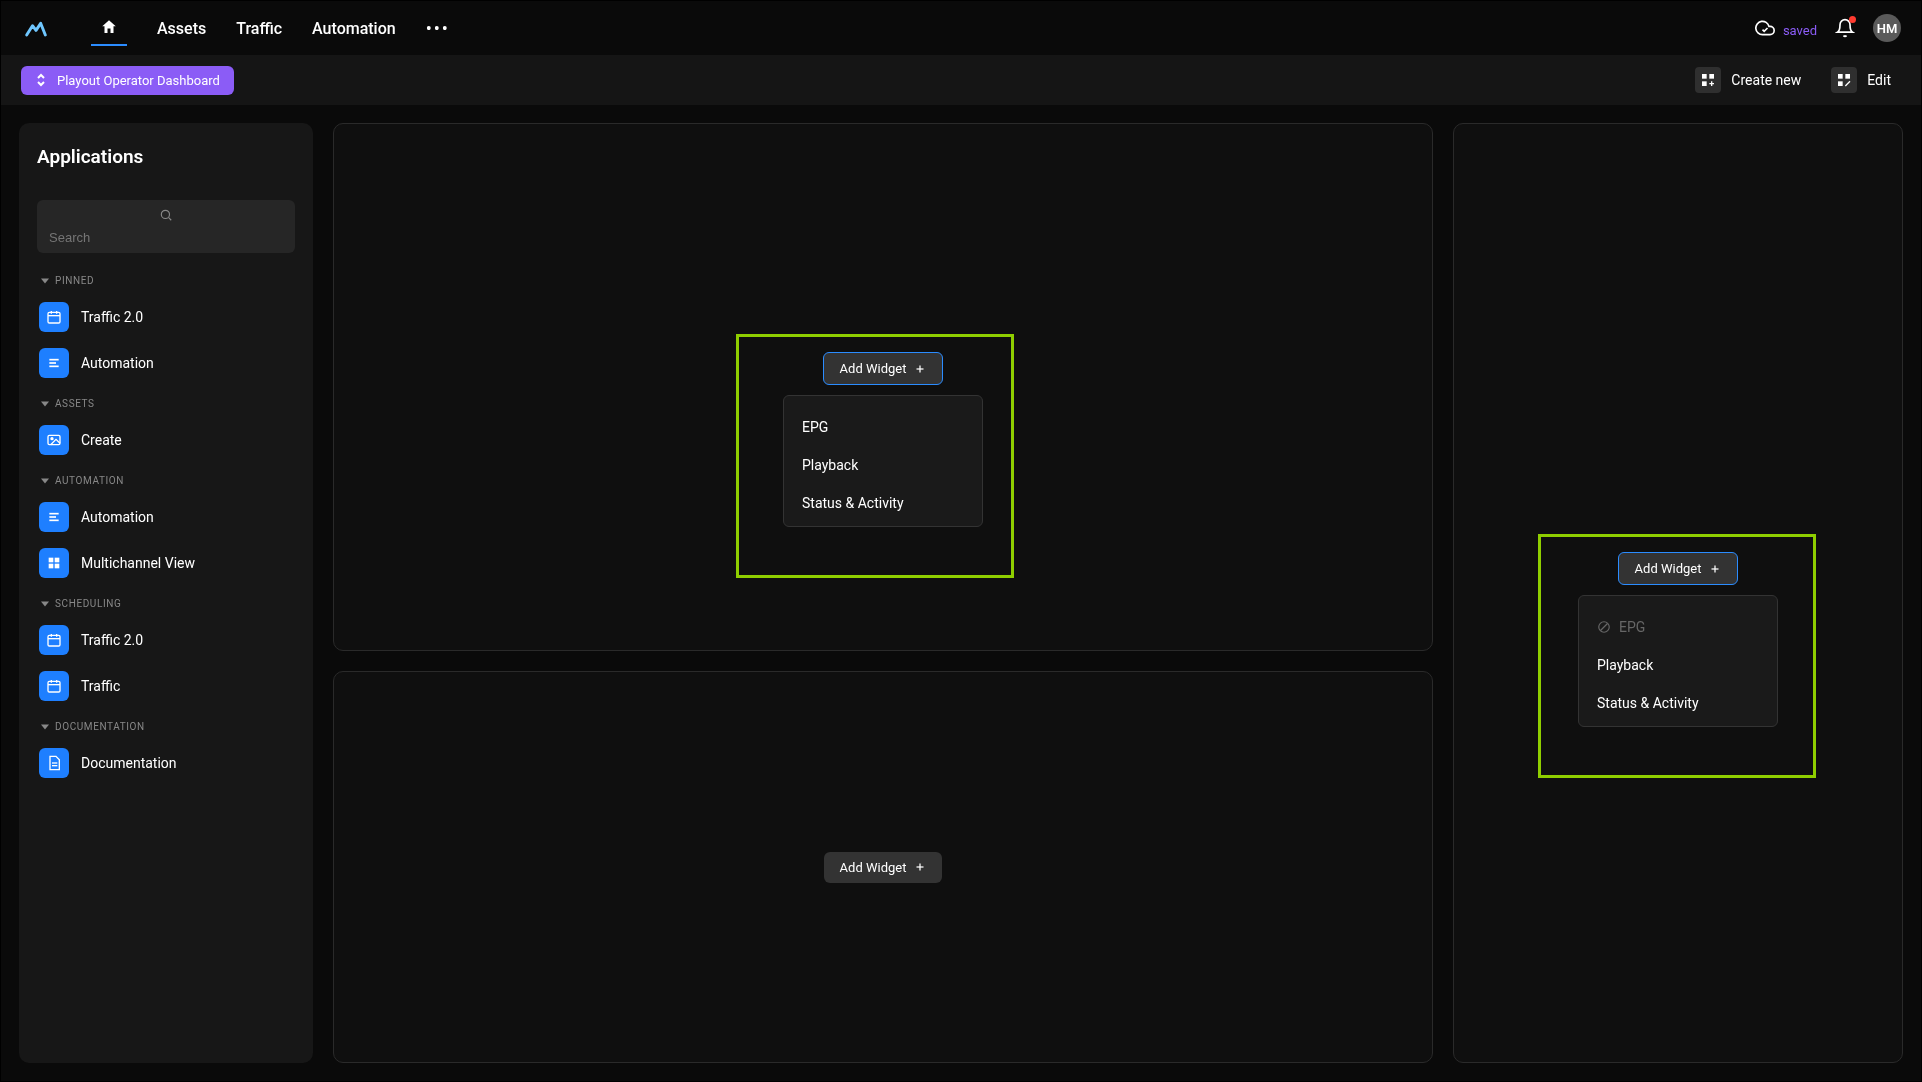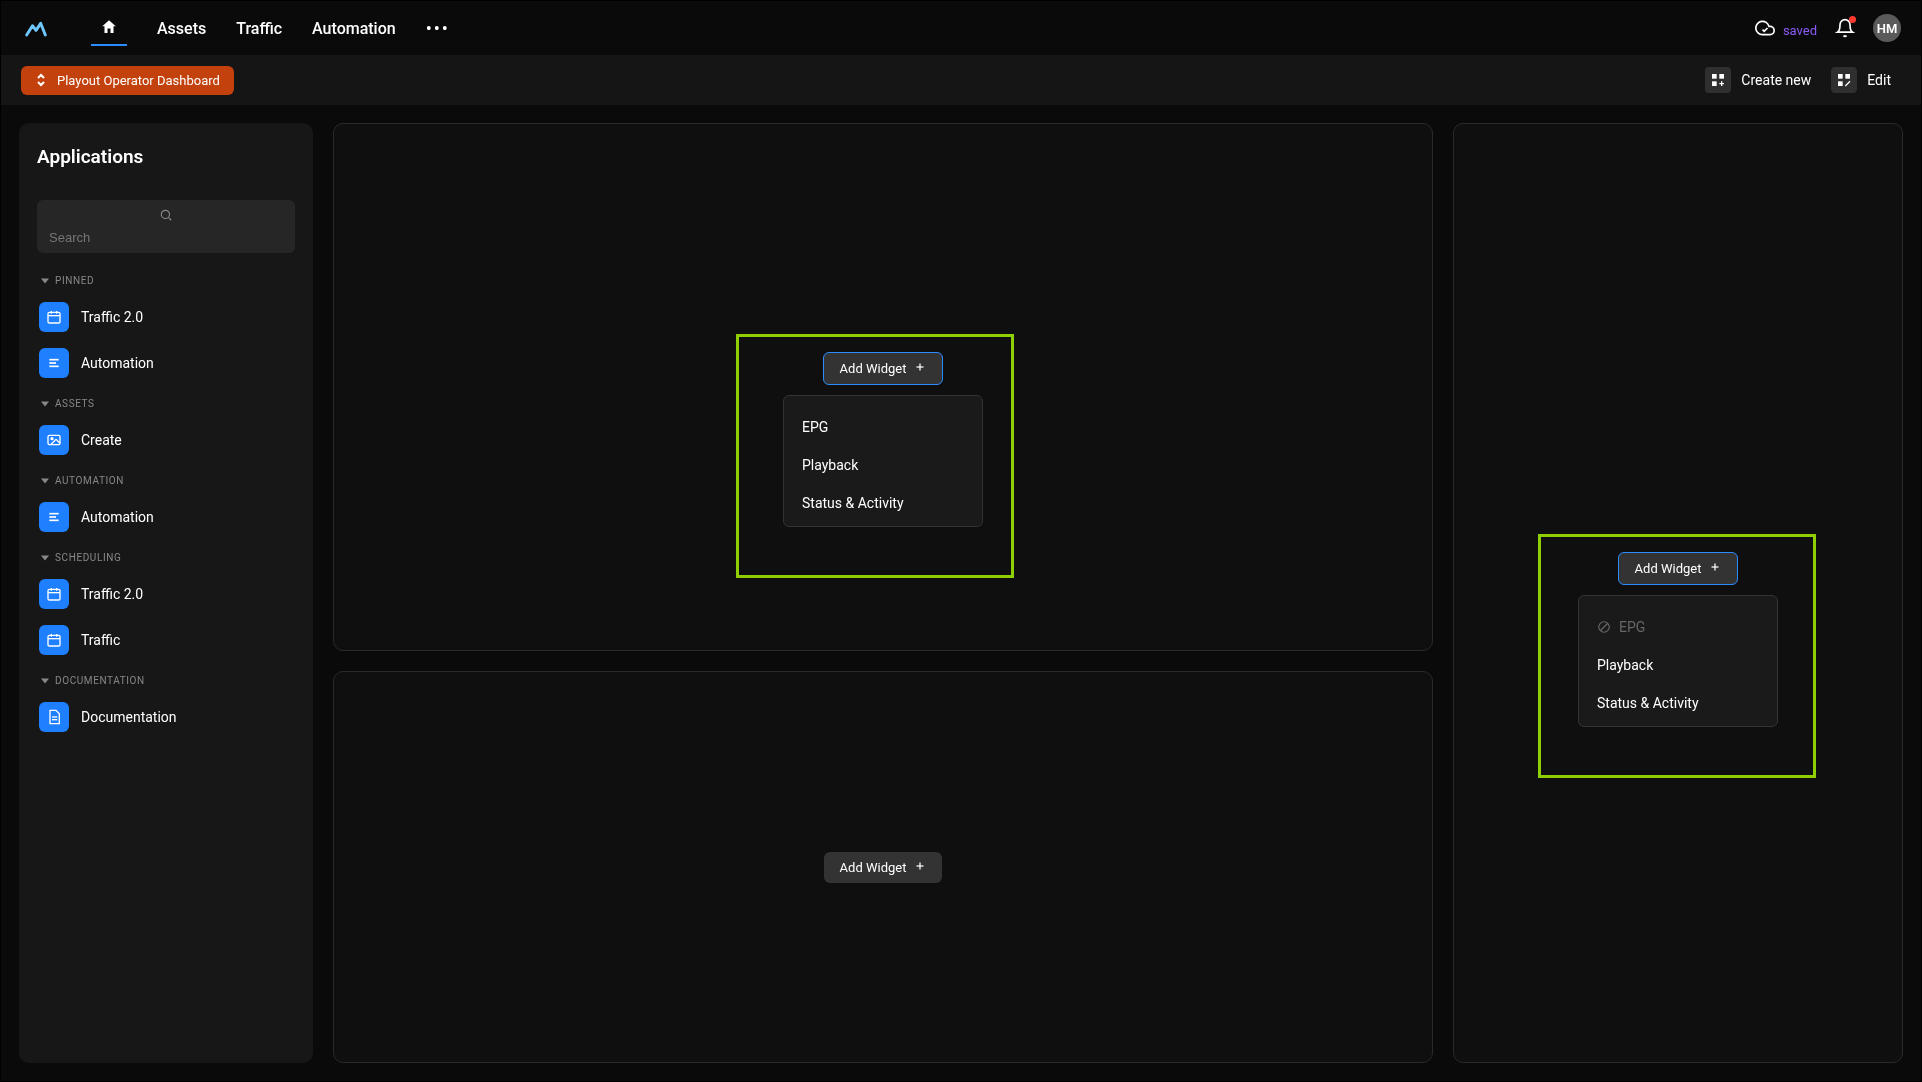--- a/index.html
+++ b/index.html
@@ -49,31 +49,31 @@
 
 
 .subbar {
   height: 50px;
   background: #151515;
   display: flex;
   align-items: center;
   padding: 0 20px;
 }
 .dash-selector {
-  background: #c2410c;
+  background: #8b5cf6;
   border-radius: 6px;
   padding: 7px 14px;
   display: flex;
   align-items: center;
   gap: 10px;
   font-size: 13px;
   cursor: pointer;
 }
 .sub-spacer { flex: 1; }
-.sub-right { display: flex; align-items: center; gap: 0; }
+.sub-right { display: flex; align-items: center; gap: 10px; }
 .sub-btn {
   display: flex; align-items: center; gap: 10px;
   padding: 6px 10px;
   font-size: 14px; cursor: pointer;
   border-radius: 4px;
 }
 .sub-btn .icon-box {
   width: 26px; height: 26px; background: #2f2f2f; border-radius: 4px;
   display: flex; align-items: center; justify-content: center;
 }
@@ -150,21 +150,21 @@
 }
 .hl1 { width: 278px; height: 244px; left: 402px; top: 210px; }
 .hl2 { width: 278px; height: 244px; left: 84px; top: 410px; }
 
 
 .aw-wrap { position: absolute; display: flex; flex-direction: column; align-items: center; }
 .aw-btn {
   background: #333;
   border-radius: 6px;
   padding: 8px 16px;
-  display: flex; gap: 8px;
+  display: flex; align-items: center; gap: 8px;
   font-size: 13px;
   cursor: pointer;
 }
 .aw-btn.focused { border: 1.5px solid #2b8cff; }
 .aw-menu {
   margin-top: 10px;
   background: #1a1a1a;
   border: 1px solid #333;
   border-radius: 6px;
   padding: 8px 0;
@@ -319,20 +319,31 @@
         </div>
         <div class="app-item">
           <div class="app-icon">
             <svg width="16" height="16" viewBox="0 0 24 24" stroke="#fff" stroke-width="2.5">
               <line x1="5" y1="7" x2="19" y2="7"></line>
               <line x1="5" y1="12" x2="15" y2="12"></line>
               <line x1="5" y1="17" x2="19" y2="17"></line>
             </svg>
           </div>
           <span>Automation</span>
+        </div>
+        <div class="app-item">
+          <div class="app-icon">
+            <svg width="16" height="16" viewBox="0 0 24 24" fill="#fff">
+              <rect x="4" y="4" width="7" height="7"></rect>
+              <rect x="13" y="4" width="7" height="7"></rect>
+              <rect x="4" y="13" width="7" height="7"></rect>
+              <rect x="13" y="13" width="7" height="7"></rect>
+            </svg>
+          </div>
+          <span>Multichannel View</span>
         </div>
         <div class="section-hdr">
           <svg width="8" height="8" viewBox="0 0 10 10">
             <polygon points="0,2 10,2 5,8" fill="#888"></polygon>
           </svg>
           <span>SCHEDULING</span>
         </div>
         <div class="app-item">
           <div class="app-icon">
             <svg width="16" height="16" viewBox="0 0 24 24" fill="#fff">

